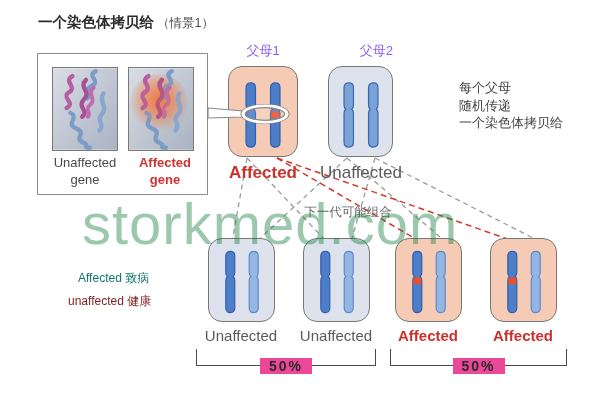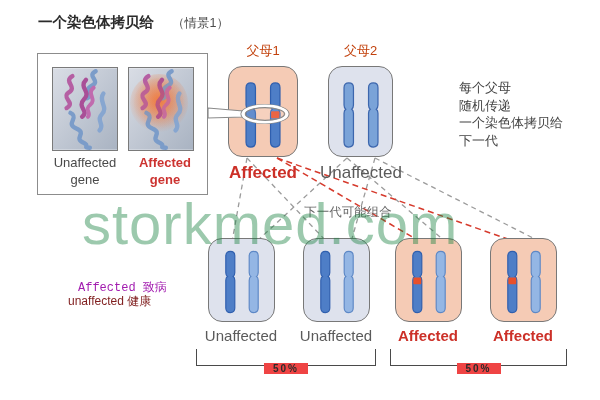--- a/index.html
+++ b/index.html
@@ -3,21 +3,21 @@
 <meta charset="utf-8">
 <style>
   html,body{margin:0;padding:0;background:#fff;}
   #canvas{
     position:relative;width:600px;height:400px;background:#fff;overflow:hidden;
     font-family:"Liberation Sans","DejaVu Sans",sans-serif;color:#333;
   }
   .abs{position:absolute;}
   
   #title{left:38px;top:13px;font-size:14.5px;font-weight:bold;color:#2b2b2b;}
-  #title .scenario{font-size:12.5px;font-weight:normal;color:#4a4a4a;margin-left:18px;}
+  #title .scenario{font-size:12.5px;font-weight:normal;color:#4a4a4a;margin-left:3px;}
   
   #gene-box{left:37px;top:53px;width:171px;height:142px;border:1.5px solid #8c8c8c;background:#fff;box-sizing:border-box;}
   .gene-img{position:absolute;top:13px;width:66px;height:84px;border:1px solid #7a7a7a;box-sizing:border-box;}
   #gene-img-unaffected{left:14px;}
   #gene-img-affected{left:90px;}
   .gene-label{position:absolute;top:100px;width:80px;text-align:center;font-size:13px;line-height:17px;color:#4a4a4a;}
   #gene-label-unaffected{left:7px;}
   #gene-label-affected{left:87px;color:#cc3330;font-weight:bold;}
   
   .card{position:absolute;border:1.5px solid #787878;border-radius:14px;box-sizing:border-box;z-index:2;}
@@ -26,43 +26,43 @@
   #parent1{left:228px;top:66px;width:70px;height:91px;}
   #parent2{left:328px;top:66px;width:65px;height:91px;}
   #off1{left:208px;top:238px;width:67px;height:84px;}
   #off2{left:303px;top:238px;width:67px;height:84px;}
   #off3{left:395px;top:238px;width:67px;height:84px;}
   #off4{left:490px;top:238px;width:67px;height:84px;}
   .chrom-svg{position:absolute;left:50%;transform:translateX(-50%);}
   .parent-chrom{top:15px;}
   .off-chrom{top:9px;}
   
-  .parent-name{position:absolute;top:42px;font-size:13px;color:#c2410c;text-align:center;z-index:3;}
+  .parent-name{position:absolute;top:42px;font-size:13px;color:#8b5cf6;text-align:center;z-index:3;}
   #parent1-name{left:228px;width:70px;}
-  #parent2-name{left:328px;width:65px;}
+  #parent2-name{left:328px;width:65px;text-align:right;}
   .status{position:absolute;text-align:center;z-index:3;}
   .status.affected{color:#cc3028;font-weight:bold;}
   .status.unaffected{color:#5a5a5a;}
   #parent1-status{left:216px;top:163px;width:94px;font-size:17px;}
   #parent2-status{left:312px;top:163px;width:98px;font-size:17px;}
   .off-status{top:327px;width:80px;font-size:15px;}
   #off1-status{left:201px;} #off2-status{left:296px;}
   #off3-status{left:388px;} #off4-status{left:483px;}
   
   #note{left:459px;top:79px;font-size:13px;line-height:17.5px;color:#444;z-index:3;}
   
   #offspring-heading{left:293px;top:204px;width:110px;text-align:center;font-size:12.5px;color:#666;z-index:3;background:transparent;}
   
-  #legend-affected{left:78px;top:279px;font-size:12px;color:#a21caf;z-index:3;font-family:Liberation Mono, monospace;}
+  #legend-affected{left:78px;top:270px;font-size:12px;color:#0f766e;z-index:3;}
   #legend-unaffected{left:68px;top:293px;font-size:12px;color:#7f1d1d;z-index:3;}
   
   .bracket{position:absolute;top:349px;height:17px;border-left:1.5px solid #4a4a4a;border-right:1.5px solid #4a4a4a;border-bottom:1.5px solid #4a4a4a;box-sizing:border-box;z-index:3;}
   #bracket-left{left:196px;width:180px;}
   #bracket-right{left:390px;width:177px;}
-  .pct{position:absolute;left:50%;bottom:-9px;transform:translateX(-50%);background:#ef4444;padding:0 9px;font-size:10px;font-weight:600;letter-spacing:2px;color:#2a2a2a;white-space:nowrap;}
+  .pct{position:absolute;left:50%;bottom:-9px;transform:translateX(-50%);background:#ec4899;padding:0 9px;font-size:14px;font-weight:600;letter-spacing:2px;color:#2a2a2a;white-space:nowrap;}
   
   #lines-svg{left:0;top:0;z-index:1;pointer-events:none;}
   #loupe-svg{left:0;top:0;z-index:4;pointer-events:none;}
   
   #watermark{left:82px;top:190px;font-size:58px;font-weight:300;letter-spacing:1px;color:#15803d;opacity:0.42;z-index:6;pointer-events:none;white-space:nowrap;}
 </style>
 </head>
 <body>
 
 <div id="canvas">
@@ -155,21 +155,20 @@
     <ellipse cx="265" cy="114" rx="19.5" ry="6.3" fill="none" stroke="#8a8a8a" stroke-width="1.2"></ellipse>
   </svg>
 
   <div class="status affected" id="parent1-status">Affected</div>
   <div class="status unaffected" id="parent2-status">Unaffected</div>
 
   <div class="abs" id="note">
     <div>每个父母</div>
     <div>随机传递</div>
     <div>一个染色体拷贝给</div>
-    <div>下一代</div>
   </div>
 
   <div class="abs" id="offspring-heading">下一代可能组合</div>
 
   <div class="card bluegray" id="off1">
     <svg class="chrom-svg off-chrom" width="36" height="68" viewBox="0 0 40 70">
       <use href="#chrom-shape" transform="translate(0,0)" fill="#4e7ec7" stroke="#2f5fae"></use>
       <use href="#chrom-shape" transform="translate(26,0)" fill="#94b6e4" stroke="#5d88c6"></use>
     </svg>
   </div>

